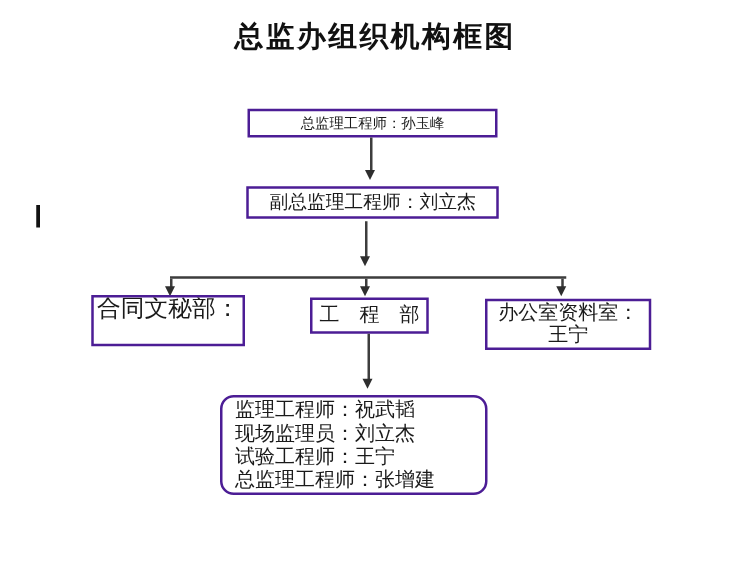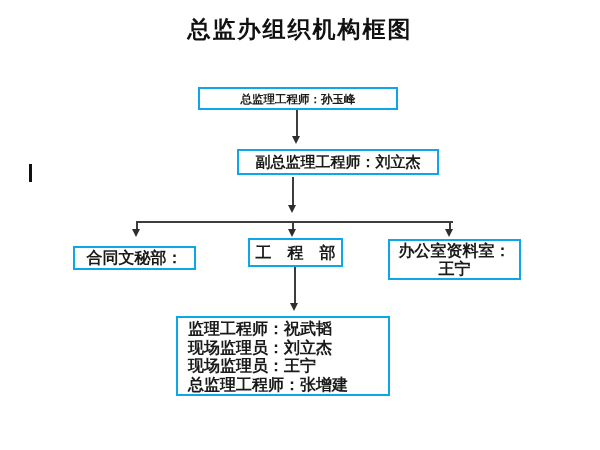--- a/index.html
+++ b/index.html
@@ -23,33 +23,32 @@
     width: 600px;
     text-align: center;
     font-size: 23px;
     font-weight: bold;
     letter-spacing: 2px;
     color: #111111;
   }
   .node {
     position: absolute;
     box-sizing: border-box;
-    border: 2px solid #0ea5e9;
+    border: 2px solid #4c1d95;
     background: #ffffff;
     text-align: center;
     overflow: hidden;
-    font-weight: bold;
   }
   .node-chief   { left: 198px; top:  87px; width: 200px; height: 23px; font-size: 11.5px; line-height: 20px; }
-  .node-deputy  { left: 197px; top: 149px; width: 202px; height: 26px; font-size: 15px;   line-height: 23px; margin-left: 40px; }
-  .node-contract{ left:  73px; top: 246px; width: 123px; height: 24px; font-size: 16px;   line-height: 18px; padding-top: 1px; }
+  .node-deputy  { left: 197px; top: 149px; width: 202px; height: 26px; font-size: 15px;   line-height: 23px; }
+  .node-contract{ left:  73px; top: 236px; width: 123px; height: 41px; font-size: 19px;   line-height: 18px; padding-top: 1px; }
   .node-eng     { left: 248px; top: 238px; width:  95px; height: 29px; font-size: 16px;   line-height: 25px; }
   .node-office  { left: 388px; top: 239px; width: 133px; height: 41px; font-size: 16px;   line-height: 18px; padding-top: 1px; }
   .node-staff   { left: 176px; top: 316px; width: 214px; height: 80px; font-size: 16px;   line-height: 18.5px;
-                  text-align: left; padding: 2px 0 0 10px; }
+                  text-align: left; padding: 2px 0 0 10px; border-radius: 11px; }
   .vline, .hline, .drop {
     position: absolute;
     background: #3d3d3d;
   }
   .ah {
     position: absolute;
     width: 0;
     height: 0;
     border-left: 4px solid transparent;
     border-right: 4px solid transparent;
@@ -110,17 +109,17 @@
     <div>办公室资料室：</div>
     <div>王宁</div>
   </div>
 
   <div class="vline" style="left:294px; top:267px; width:2px; height:37px;"></div>
   <div class="ah" style="left:290px; top:303px;"></div>
 
   <div class="node node-staff">
     <div>监理工程师：祝武韬</div>
     <div>现场监理员：刘立杰</div>
-    <div>现场监理员：王宁</div>
+    <div>试验工程师：王宁</div>
     <div>总监理工程师：张增建</div>
   </div>
 
 </div>
 
 </body></html>

